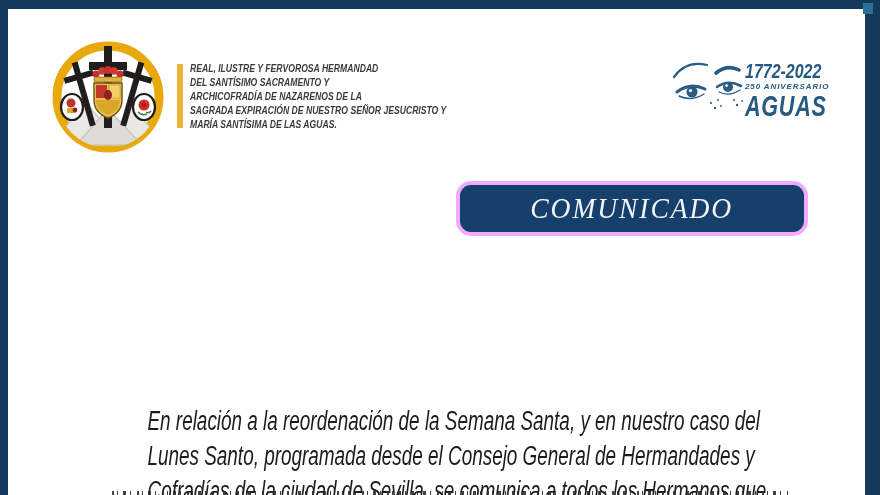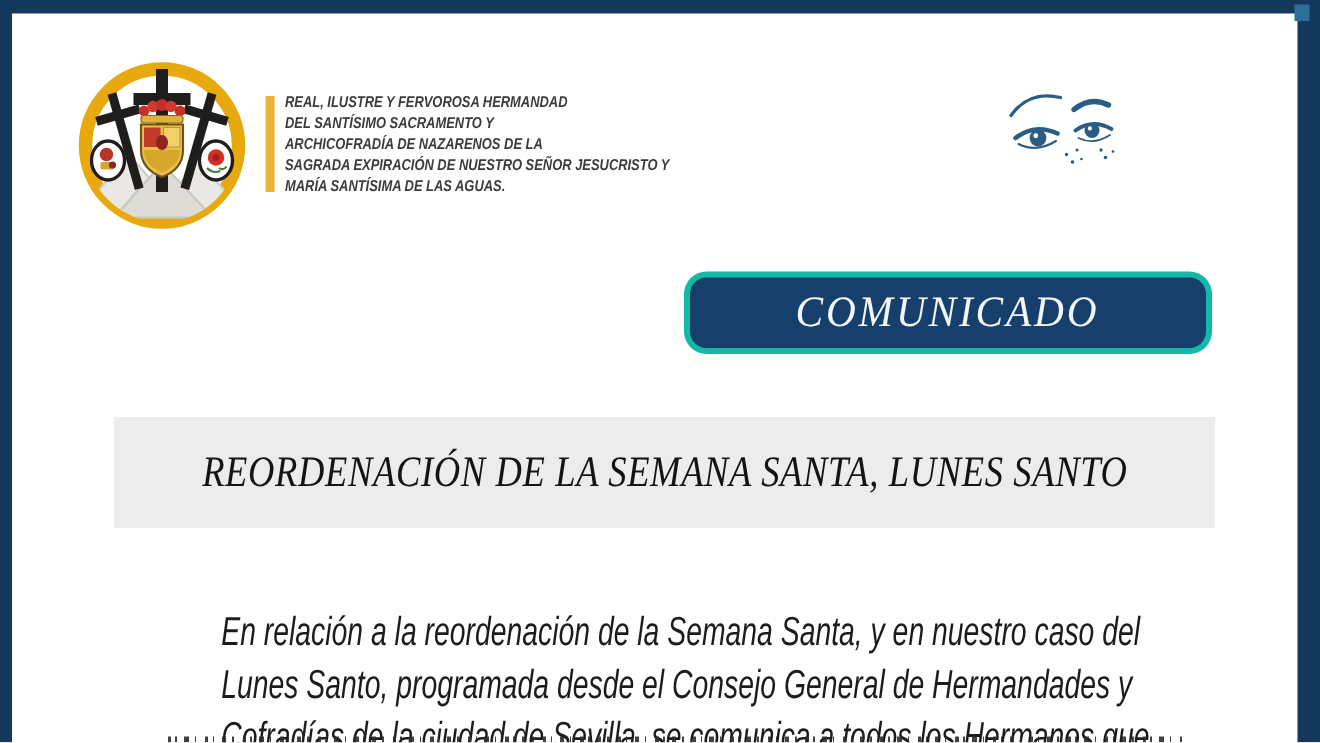--- a/index.html
+++ b/index.html
@@ -32,21 +32,21 @@
   .anniv-years { font-size:21px; font-weight:bold; line-height:20px; white-space:nowrap;
                  transform:scaleX(0.76); transform-origin:left top; }
   .anniv-sub   { font-size:8px; font-weight:bold; letter-spacing:0.9px; line-height:10px;
                  margin-top:1px; white-space:nowrap; }
   .anniv-name  { font-size:30px; font-weight:bold; letter-spacing:1px; line-height:27px;
                  margin-top:0px; white-space:nowrap; transform:scaleX(0.72); transform-origin:left top; }
 
   
   .banner-outer {
     position:absolute; left:456px; top:181px; width:352px; height:55px;
-    background:#14b8a6; border-radius:15px; box-sizing:border-box; padding:4px;
+    background:#f0abfc; border-radius:15px; box-sizing:border-box; padding:4px;
   }
   .banner-inner {
     width:100%; height:100%; background:#16406b; border-radius:11px;
     display:flex; align-items:center; justify-content:center;
   }
   .banner-text {
     font-family:"Liberation Serif","DejaVu Serif",serif;
     color:#f2f5f9; font-size:29px; letter-spacing:2px; transform:scaleX(0.95);
     white-space:nowrap;
   }
@@ -165,30 +165,32 @@
         <circle cx="40" cy="47" r="1.1"></circle>
           <circle cx="44" cy="52" r="1.2"></circle>
         <circle cx="47" cy="44" r="1.0"></circle>
           <circle cx="50" cy="50" r="0.9"></circle>
         <circle cx="63" cy="44" r="1.1"></circle>
           <circle cx="66" cy="49" r="1.2"></circle>
         <circle cx="71" cy="45" r="0.9"></circle>
       </g>
     </svg>
   </div>
+  <div class="anniv-text">
+    <div class="anniv-years">1772-2022</div>
+    <div class="anniv-sub">250 ANIVERSARIO</div>
+    <div class="anniv-name">AGUAS</div>
+  </div>
 
   <div class="banner-outer">
     <div class="banner-inner">
       <span class="banner-text">COMUNICADO</span>
     </div>
   </div>
 
-  <div class="title-bar">
-    <span class="title-text">REORDENACIÓN DE LA SEMANA SANTA, LUNES SANTO</span>
-  </div>
 
   <div class="body-text">
     <div class="body-line">En relación a la reordenación de la Semana Santa, y en nuestro caso del</div>
     <div class="body-line">Lunes Santo, programada desde el Consejo General de Hermandades y</div>
     <div class="body-line">Cofradías de la ciudad de Sevilla, se comunica a todos los Hermanos que</div>
   </div>
 
   <div class="clip-strip"></div>
 
 </div>

